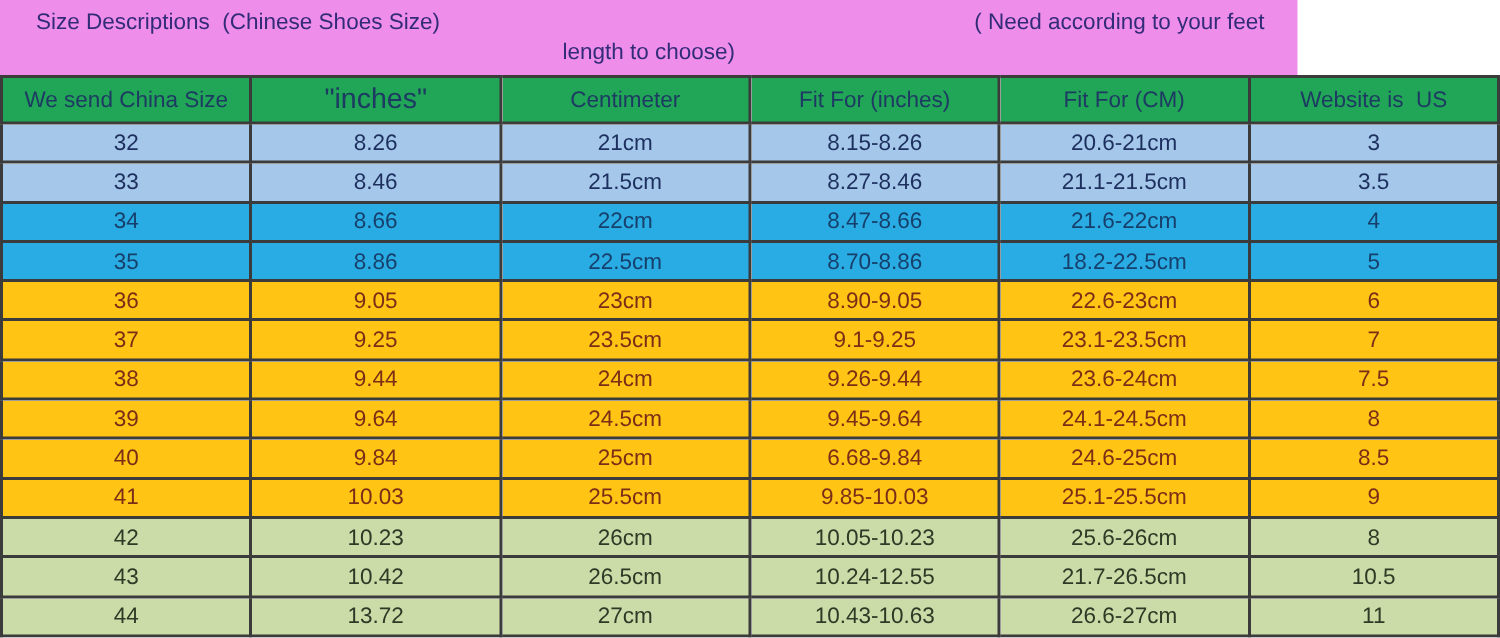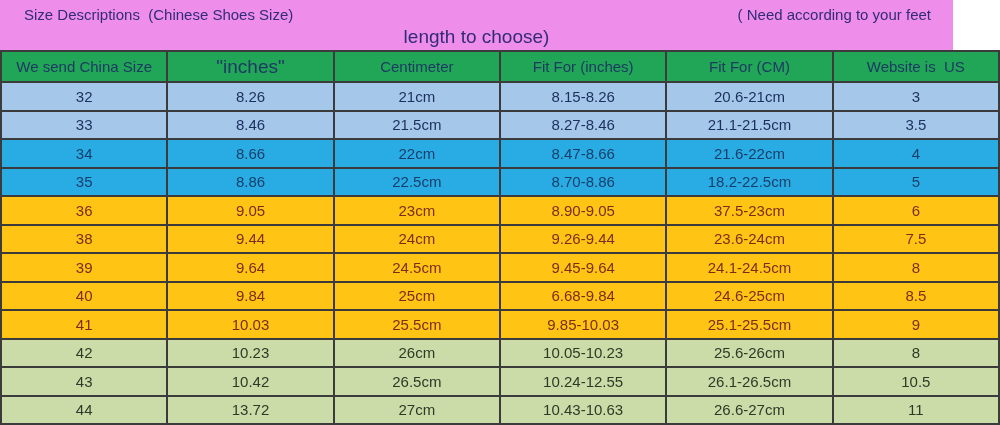--- a/index.html
+++ b/index.html
@@ -4,34 +4,34 @@
 <style>
   html, body { margin: 0; padding: 0; }
   body {
     width: 1000px; height: 425px;
     font-family: "Liberation Sans", sans-serif;
     background: #fff;
     overflow: hidden;
   }
   
   .banner {
-    width: 953px; height: 50px;
+    width: 865px; height: 50px;
     background: #EF8DEA;
     color: #322C78;
     box-sizing: border-box;
   }
   .banner-line1 {
     display: flex;
     justify-content: space-between;
     padding: 6px 22px 0 24px;
     font-size: 15px;
   }
   .banner-line2 {
     text-align: center;
-    font-size: 19px;
+    font-size: 15px;
     padding-top: 3px;
   }
   .banner span { white-space: pre; }
   
   table.size-table {
     width: 1000px; height: 375px;
     border-collapse: collapse;
     table-layout: fixed;
     font-size: 15px;
     border-radius: 16px;
@@ -112,22 +112,30 @@
         <td>22.5cm</td>
         <td>8.70-8.86</td>
         <td>18.2-22.5cm</td>
         <td>5</td>
       </tr>
       <tr class="sec-yellow">
         <td>36</td>
         <td>9.05</td>
         <td>23cm</td>
         <td>8.90-9.05</td>
-        <td>37.5-23cm</td>
+        <td>22.6-23cm</td>
         <td>6</td>
+      </tr>
+      <tr class="sec-yellow">
+        <td>37</td>
+        <td>9.25</td>
+        <td>23.5cm</td>
+        <td>9.1-9.25</td>
+        <td>23.1-23.5cm</td>
+        <td>7</td>
       </tr>
       <tr class="sec-yellow">
         <td>38</td>
         <td>9.44</td>
         <td>24cm</td>
         <td>9.26-9.44</td>
         <td>23.6-24cm</td>
         <td>7.5</td>
       </tr>
       <tr class="sec-yellow">
@@ -160,21 +168,21 @@
         <td>26cm</td>
         <td>10.05-10.23</td>
         <td>25.6-26cm</td>
         <td>8</td>
       </tr>
       <tr class="sec-green">
         <td>43</td>
         <td>10.42</td>
         <td>26.5cm</td>
         <td>10.24-12.55</td>
-        <td>26.1-26.5cm</td>
+        <td>21.7-26.5cm</td>
         <td>10.5</td>
       </tr>
       <tr class="sec-green">
         <td>44</td>
         <td>13.72</td>
         <td>27cm</td>
         <td>10.43-10.63</td>
         <td>26.6-27cm</td>
         <td>11</td>
       </tr>

